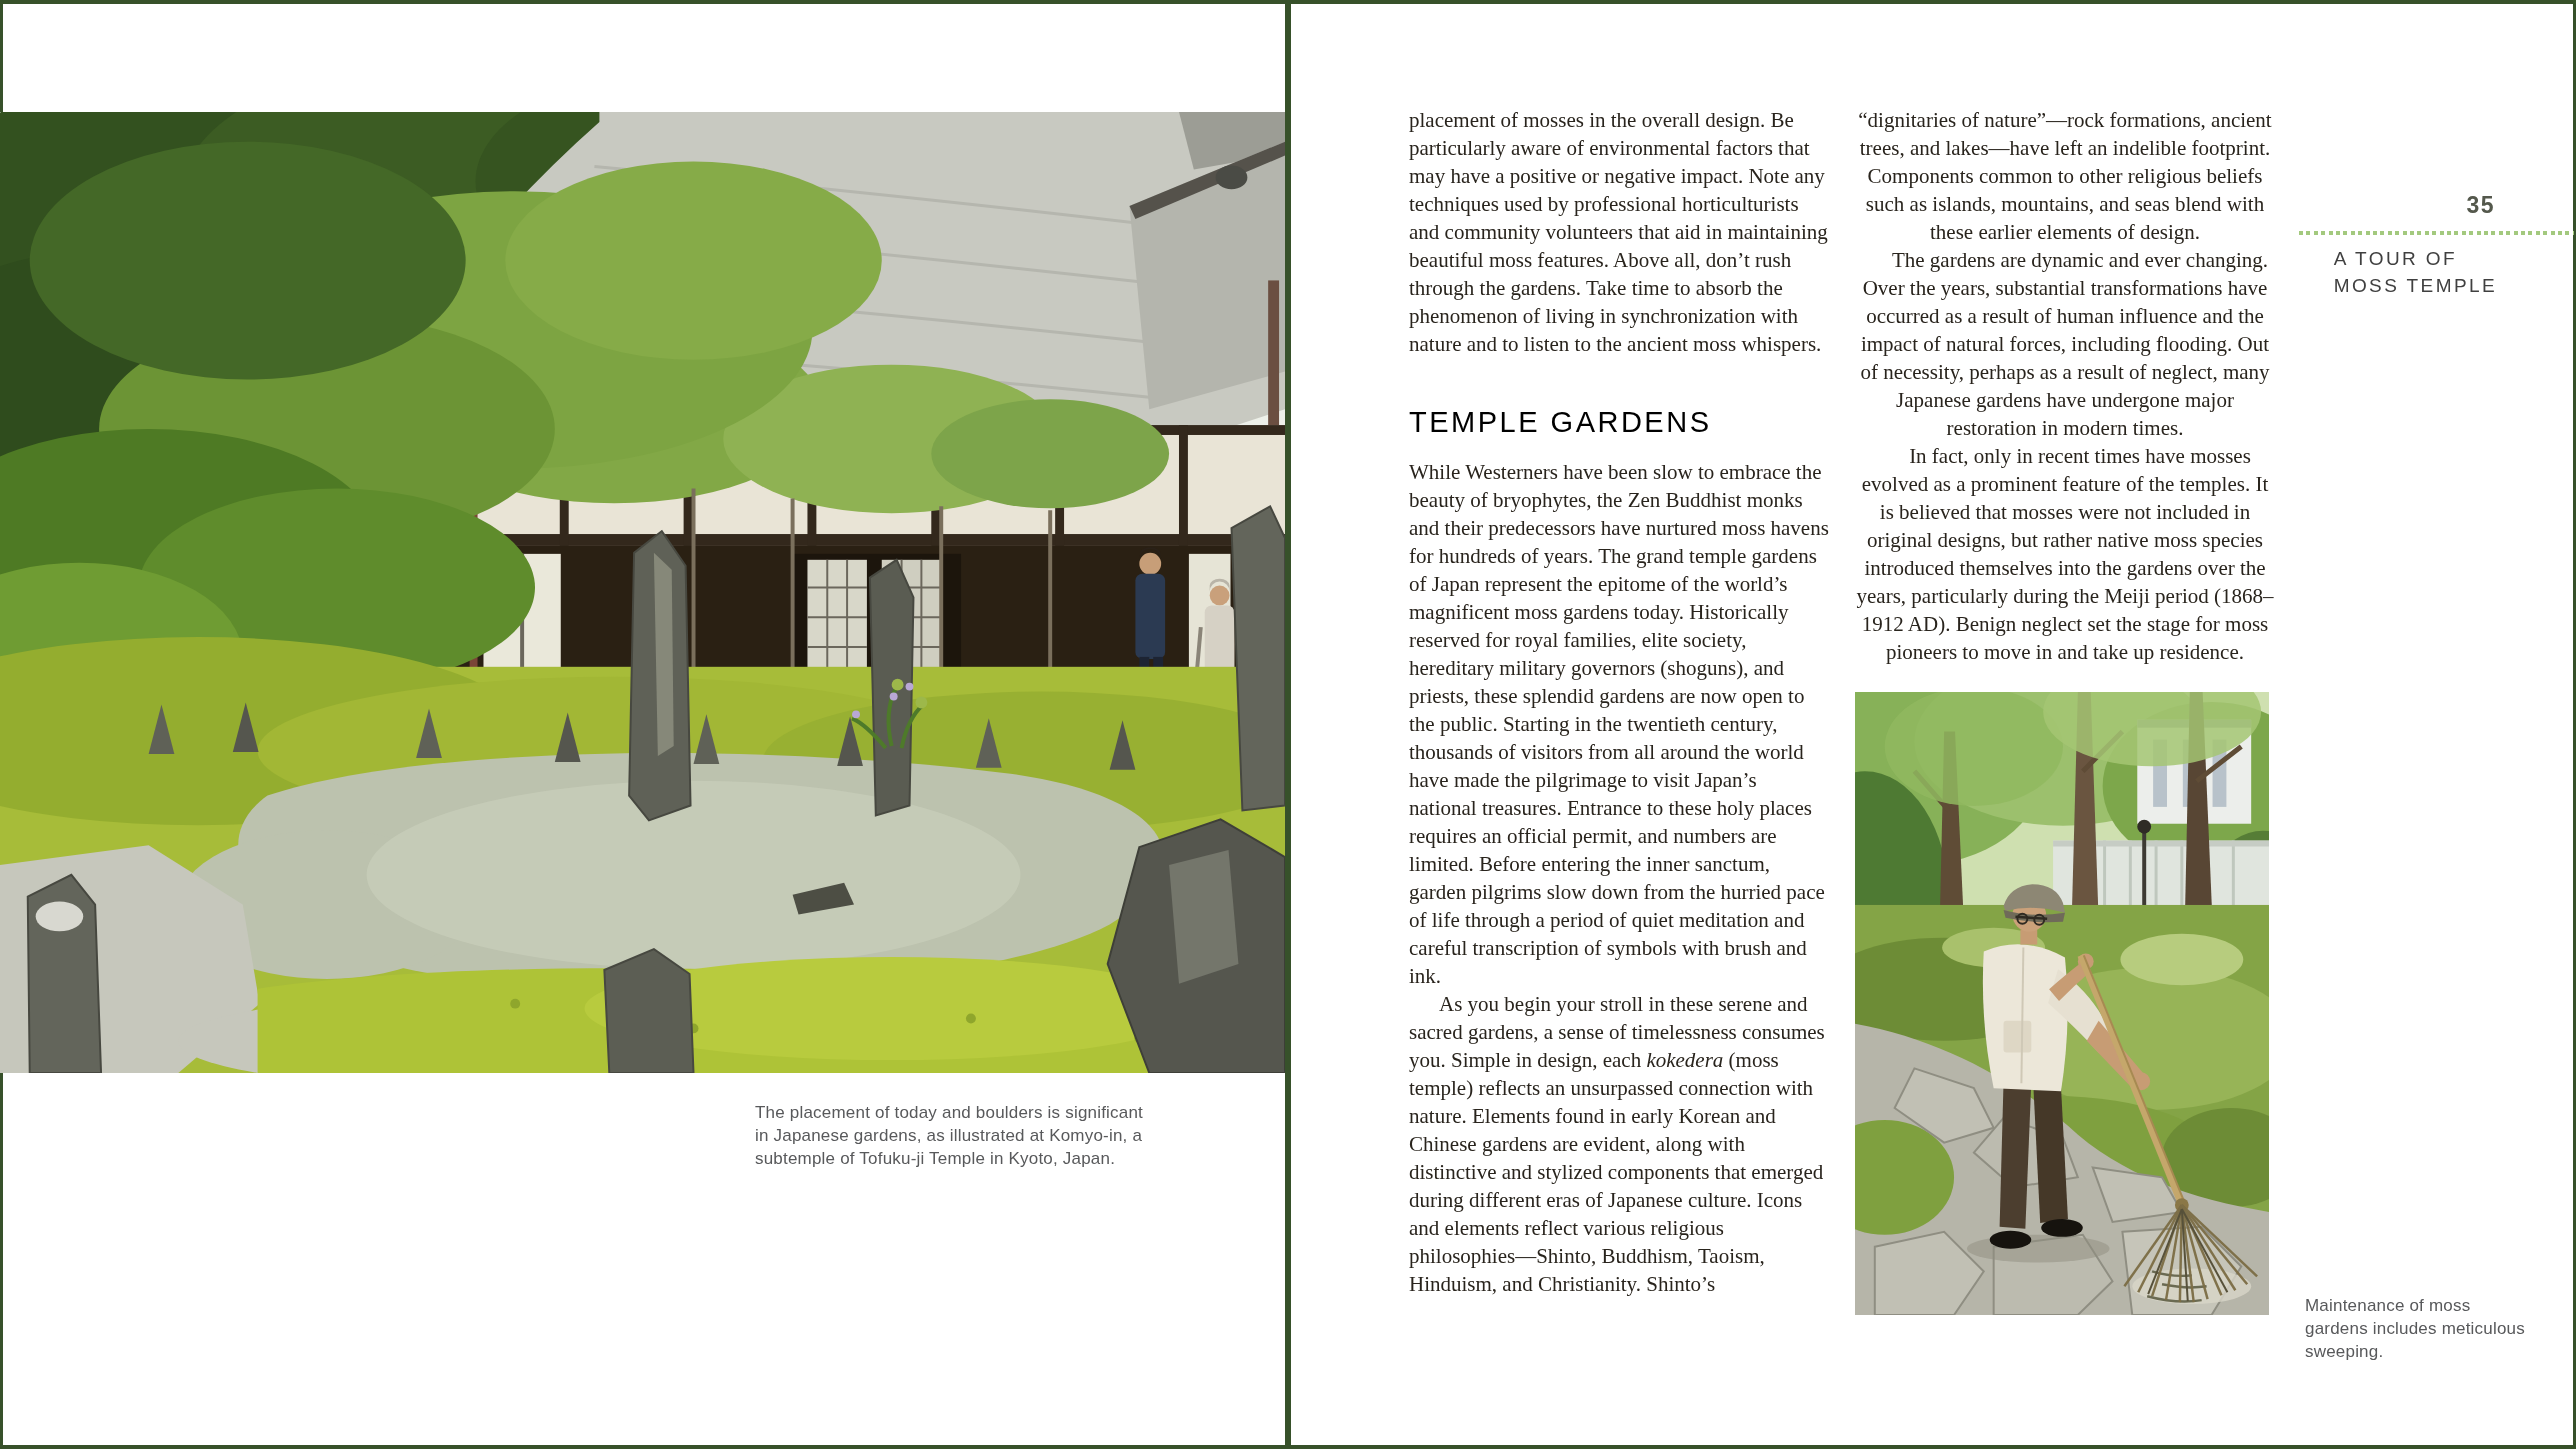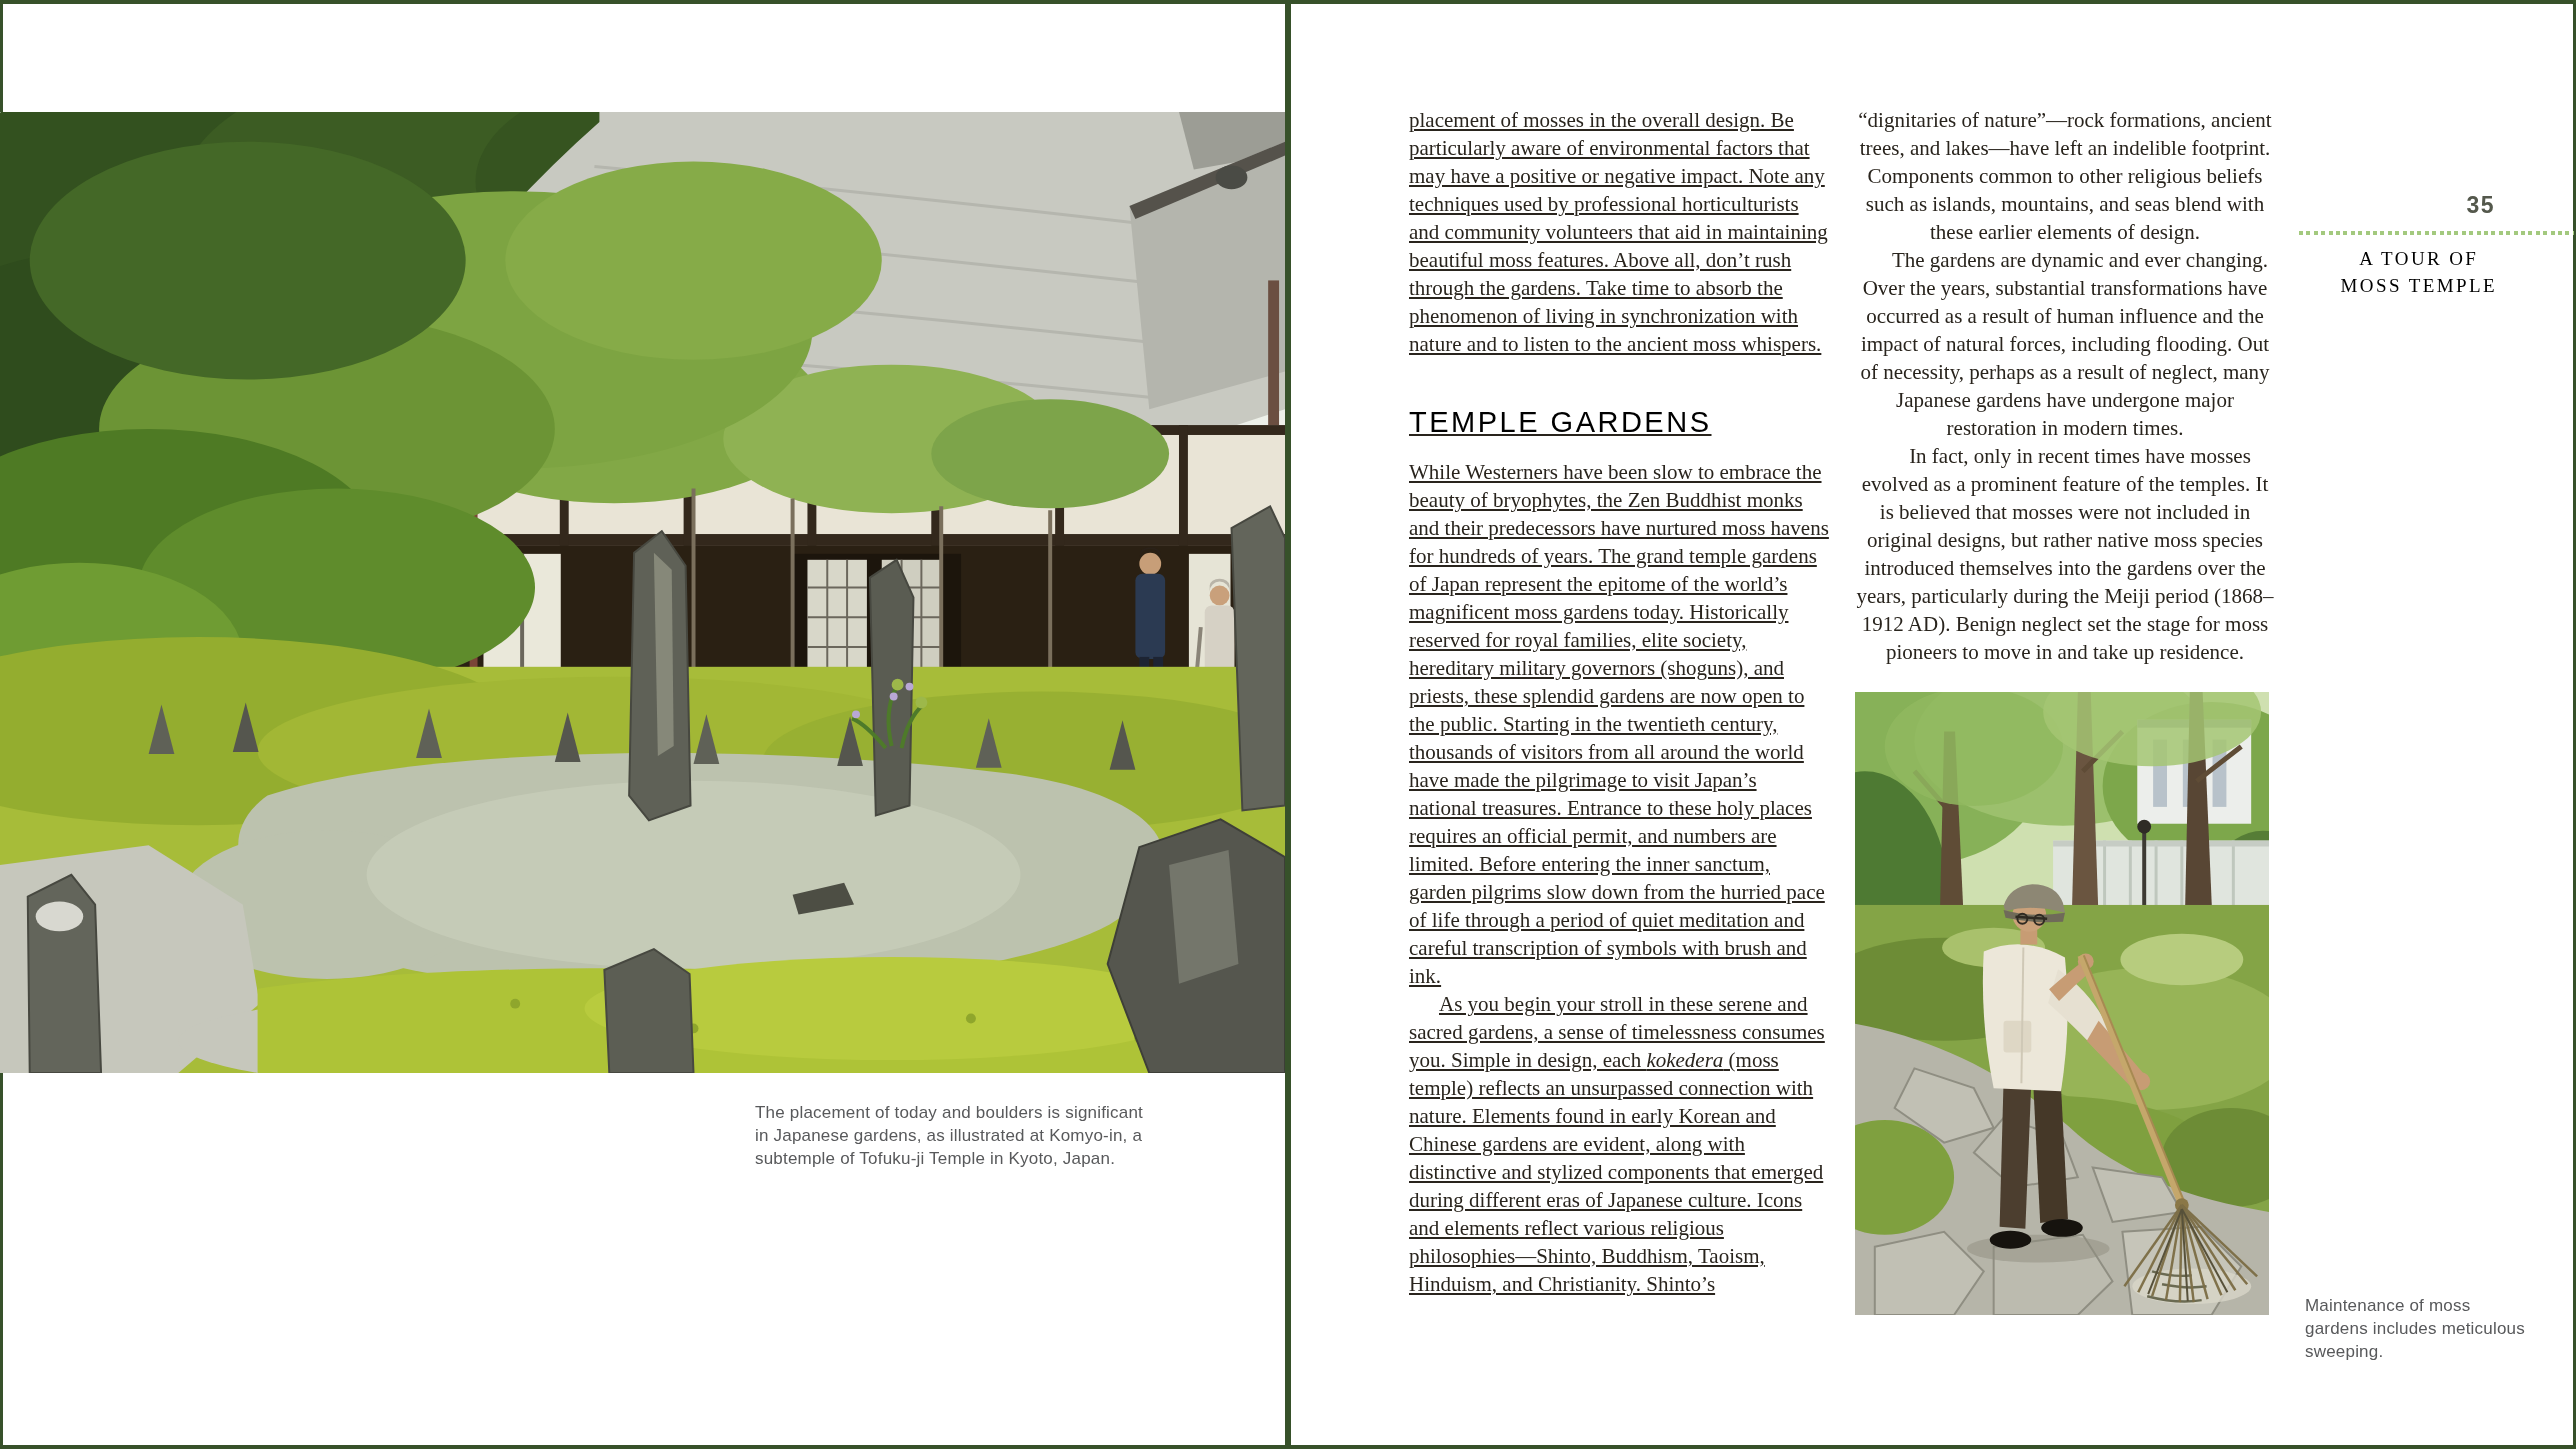--- a/index.html
+++ b/index.html
@@ -23,21 +23,21 @@
     position:absolute; font-family:"Liberation Sans","DejaVu Sans",sans-serif;
     font-size:17px; line-height:23px; color:#58595b; letter-spacing:0.2px;
   }
   .caption1 { left:755px; top:1084px; width:398px; }
   .caption2 { left:2305px; top:1277px; width:220px; }
 
   .col {
     position:absolute; top:106px; width:420px;
     font-size:21px; line-height:28px; color:#29241d;
   }
-  .col1 { left:1409px;text-decoration:underline; }
+  .col1 { left:1409px; }
   .col2 { left:1855px;text-align:center; }
   .body-p { margin:0; }
   .indent { text-indent:30px; }
   .heading {
     margin:45px 0 17px 0;
     font-family:"Liberation Sans","DejaVu Sans",sans-serif;
     font-weight:400; font-size:29px; line-height:38px;
     letter-spacing:2.5px; color:#000000;
   }
   .heading span { display:block; }
@@ -46,23 +46,23 @@
   .pagenum {
     position:absolute; right:81px; top:192px;
     font-family:"Liberation Sans","DejaVu Sans",sans-serif;
     font-weight:700; font-size:23px; letter-spacing:1.5px; color:#54584c;
   }
   .dotted-rule {
     position:absolute; left:2299px; top:231px; width:275px; height:4px;
     background-image:repeating-linear-gradient(90deg,#a3c97e 0 4px,transparent 4px 7.4px);
   }
   .running-head {
-    position:absolute; right:79px; top:245px; text-align:center;
-    font-family:Liberation Serif, serif;
-    font-size:19px; line-height:27px; letter-spacing:2.4px; color:#000000;
+    position:absolute; right:79px; top:245px; text-align:left;
+    font-family:Liberation Sans, sans-serif;
+    font-size:19px; line-height:27px; letter-spacing:2.4px; color:#404040;
   }
   .running-head span { display:block; }
 </style>
 </head>
 <body>
 
 <div>
 
   <div class="frame frame-top"></div>
   <div class="frame frame-bottom"></div>

